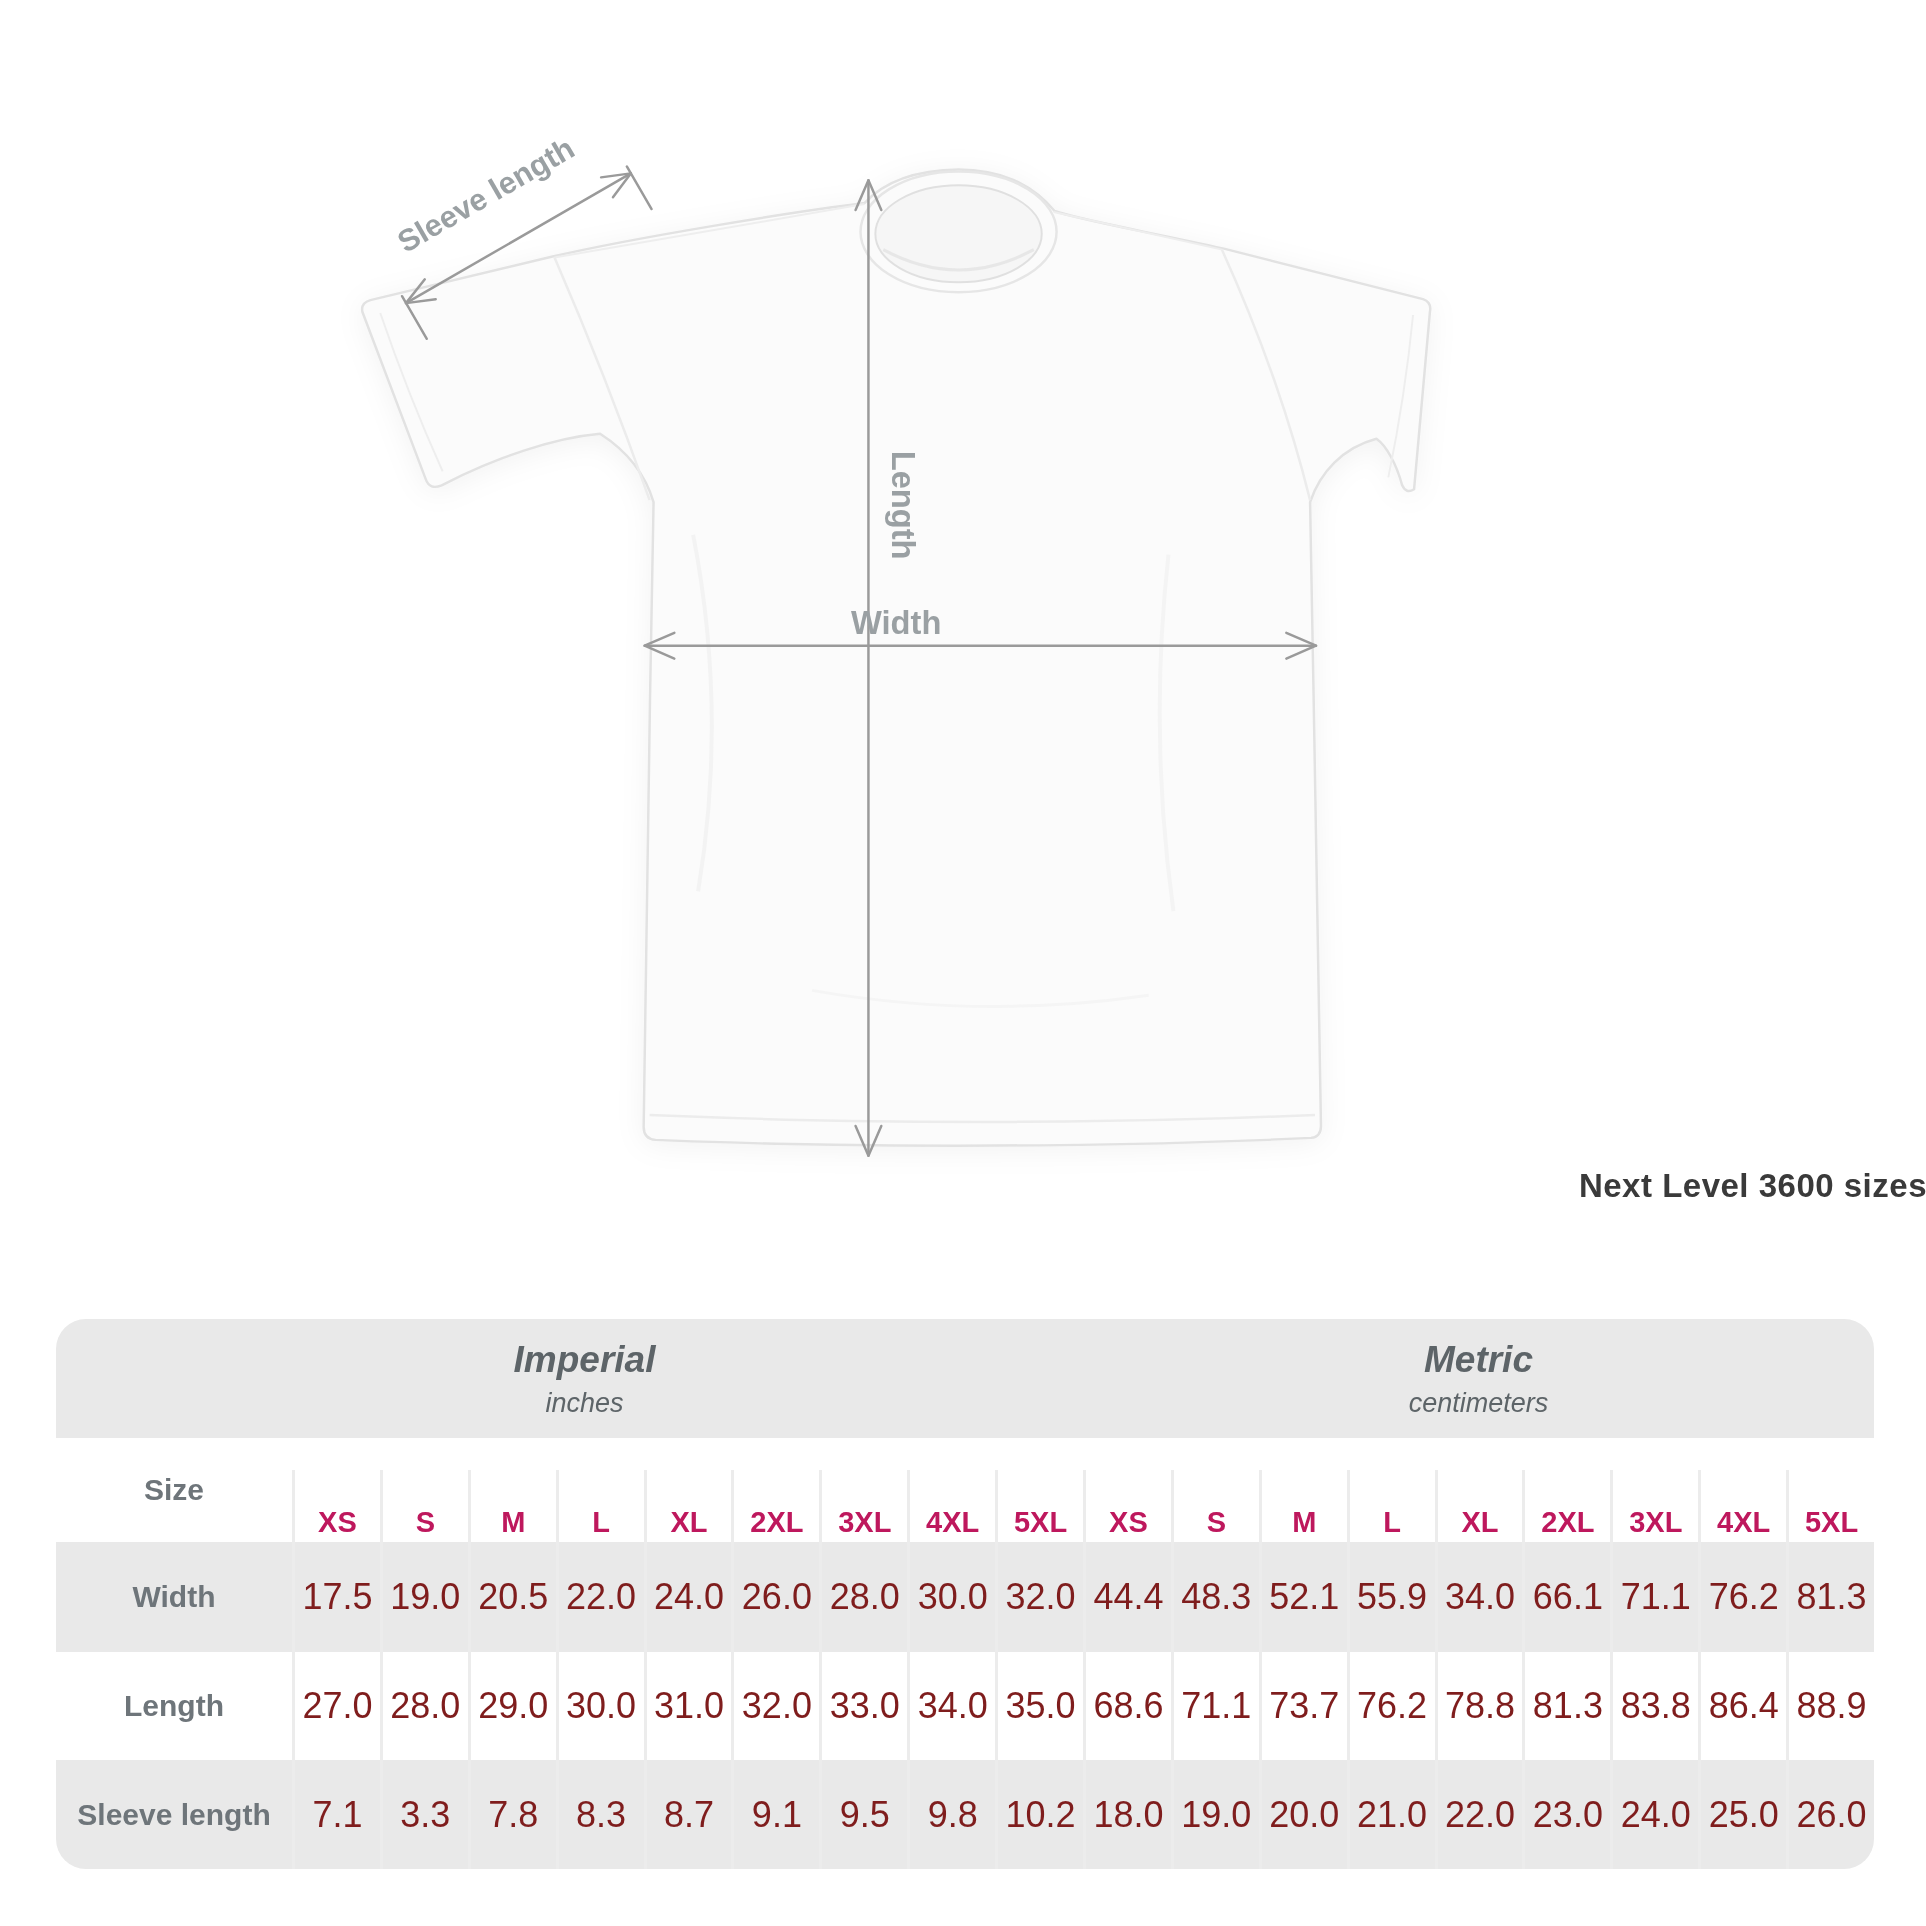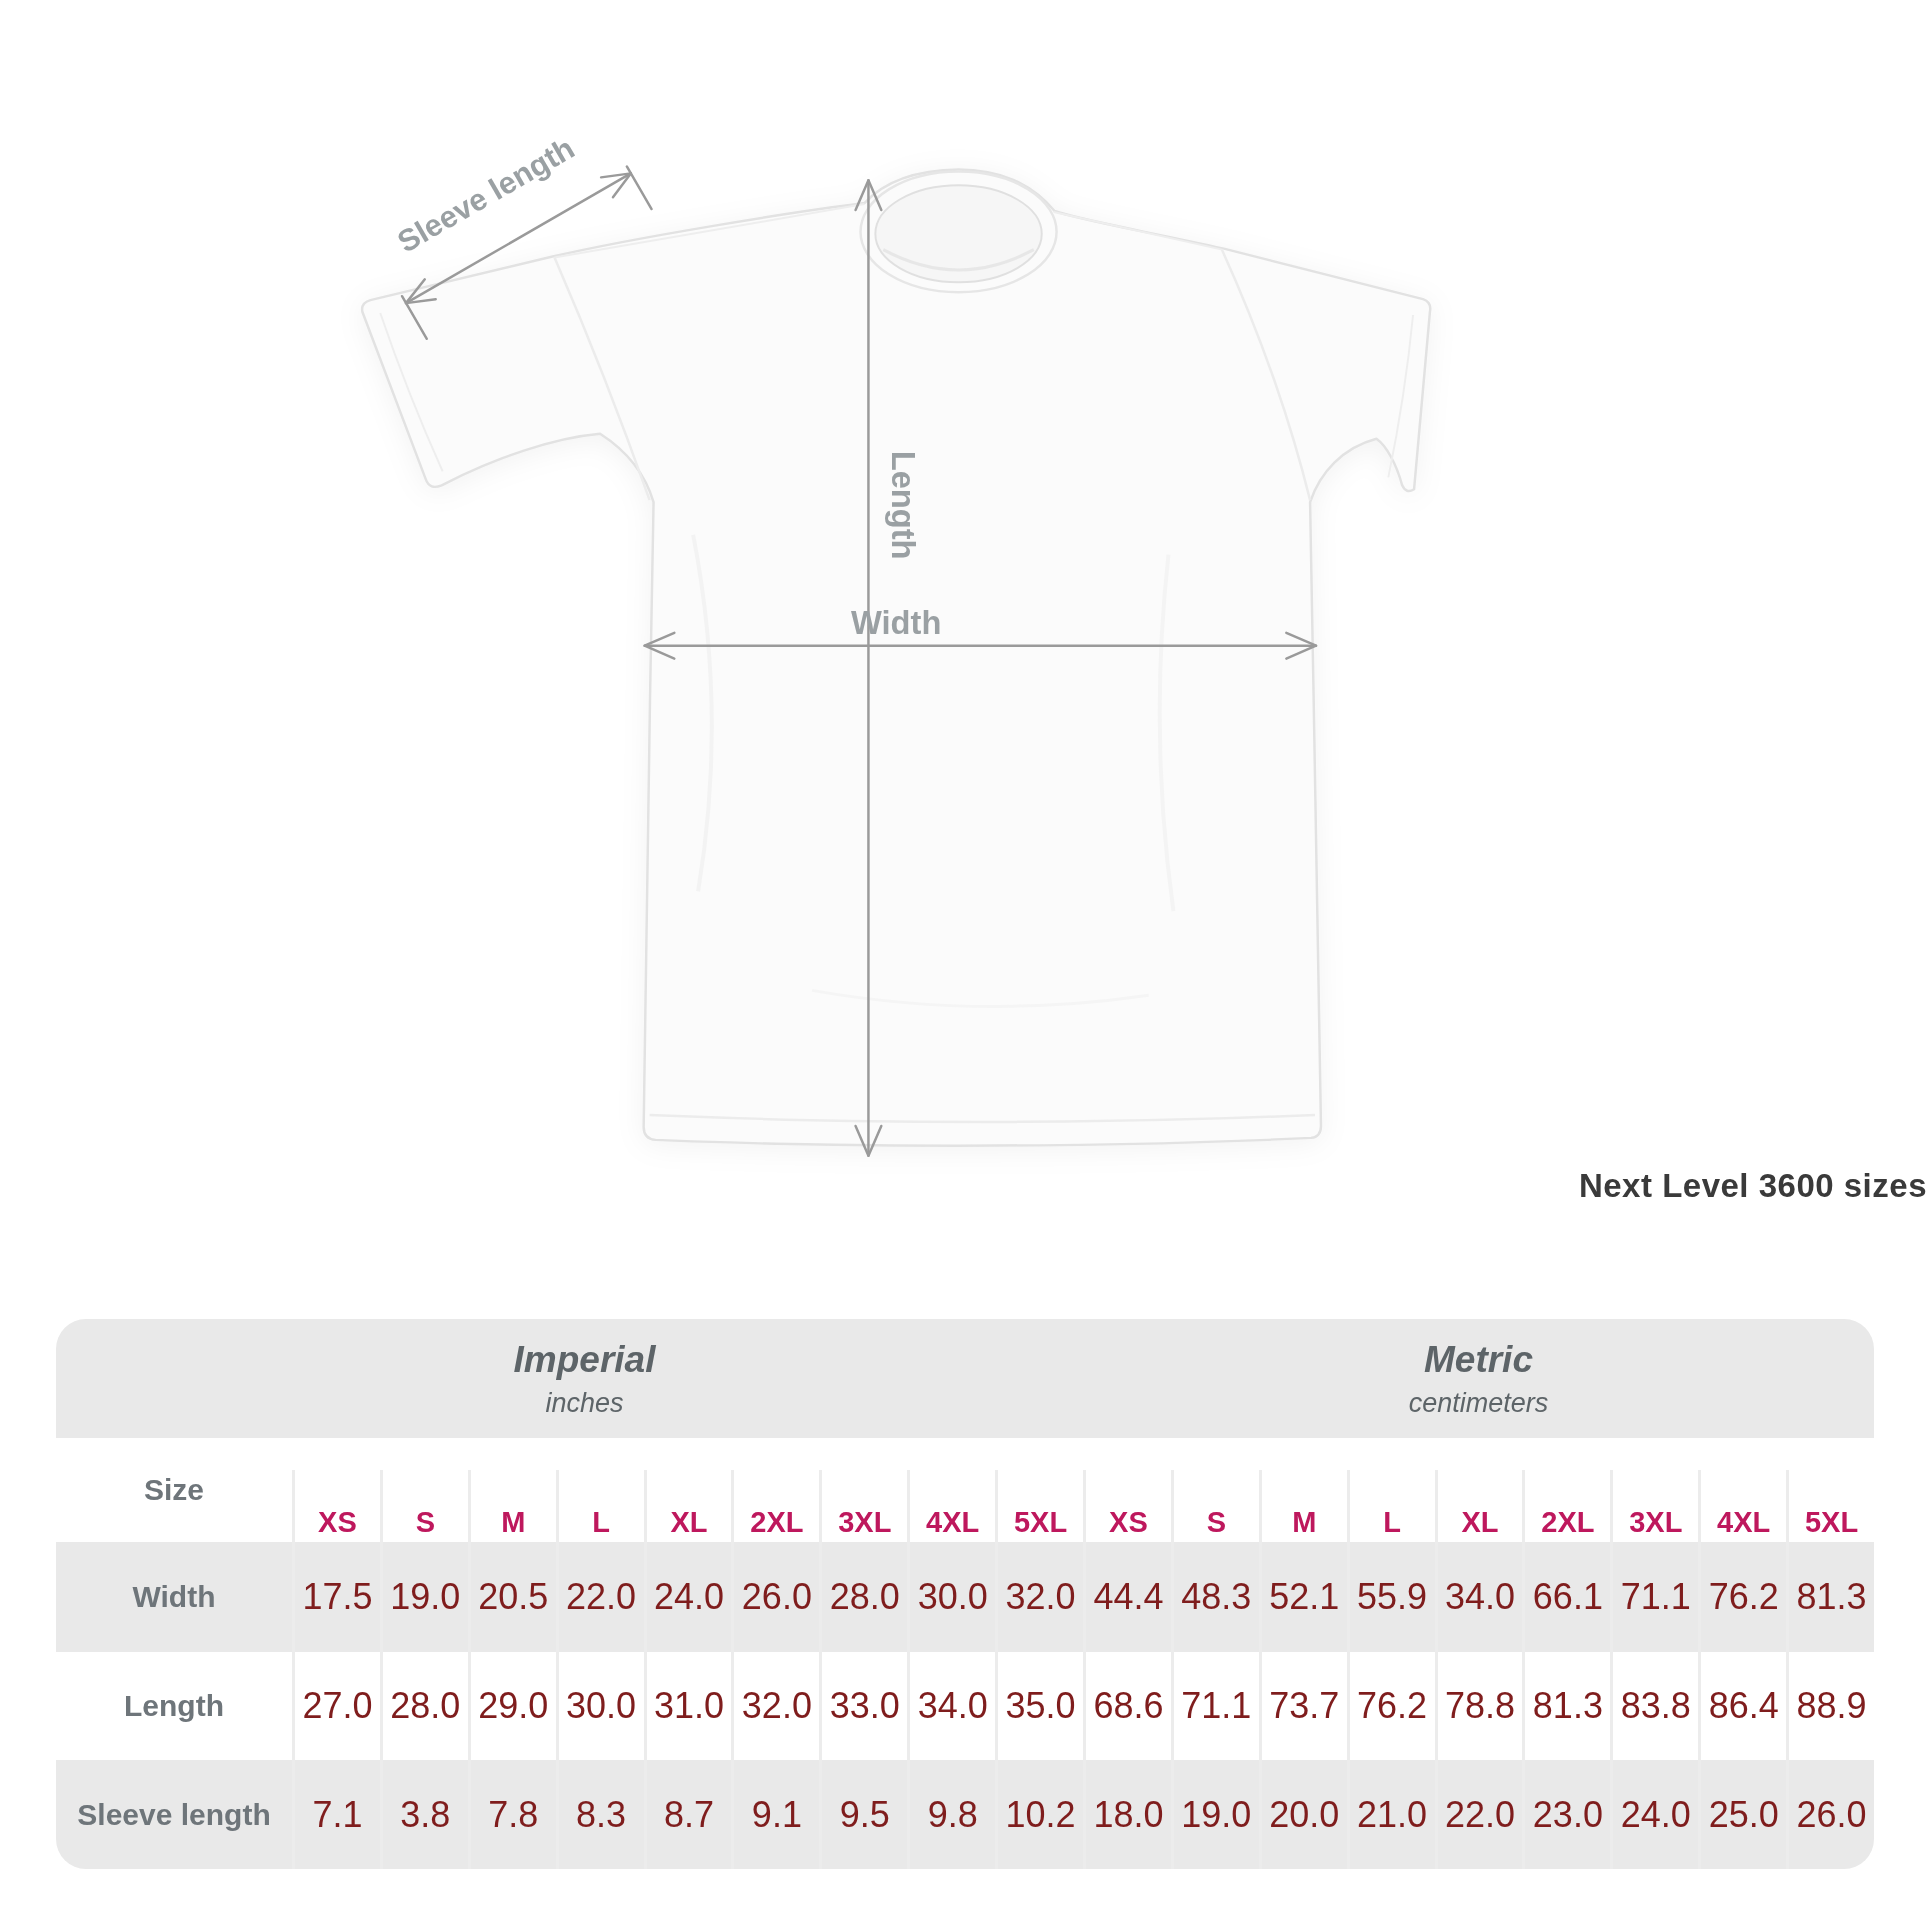--- a/index.html
+++ b/index.html
@@ -176,21 +176,21 @@
         <div class="cell value">78.8</div>
         <div class="cell value">81.3</div>
         <div class="cell value">83.8</div>
         <div class="cell value">86.4</div>
         <div class="cell value">88.9</div>
       </div>
 
     <div class="row r-sleeve" id="dataRow2">
       <div class="cell label">Sleeve length</div>
     <div class="cell value">7.1</div>
-        <div class="cell value">3.8</div>
+        <div class="cell value">3.3</div>
         <div class="cell value">7.8</div>
         <div class="cell value">8.3</div>
         <div class="cell value">8.7</div>
         <div class="cell value">9.1</div>
         <div class="cell value">9.5</div>
         <div class="cell value">9.8</div>
         <div class="cell value">10.2</div>
         <div class="cell value">18.0</div>
         <div class="cell value">19.0</div>
         <div class="cell value">20.0</div>

